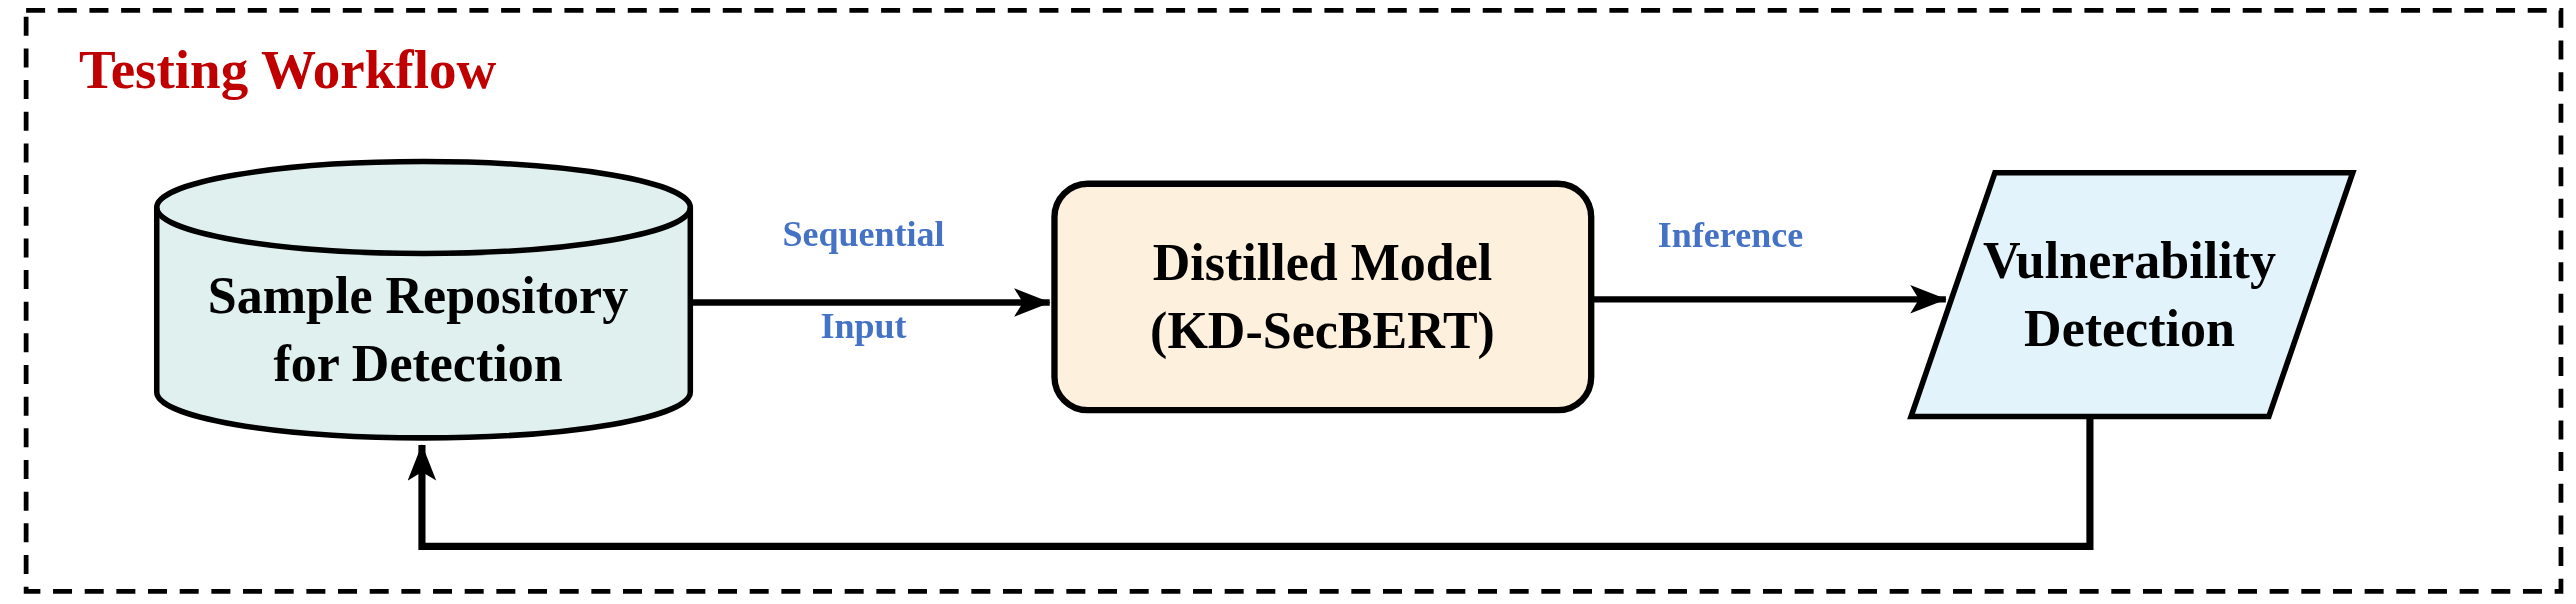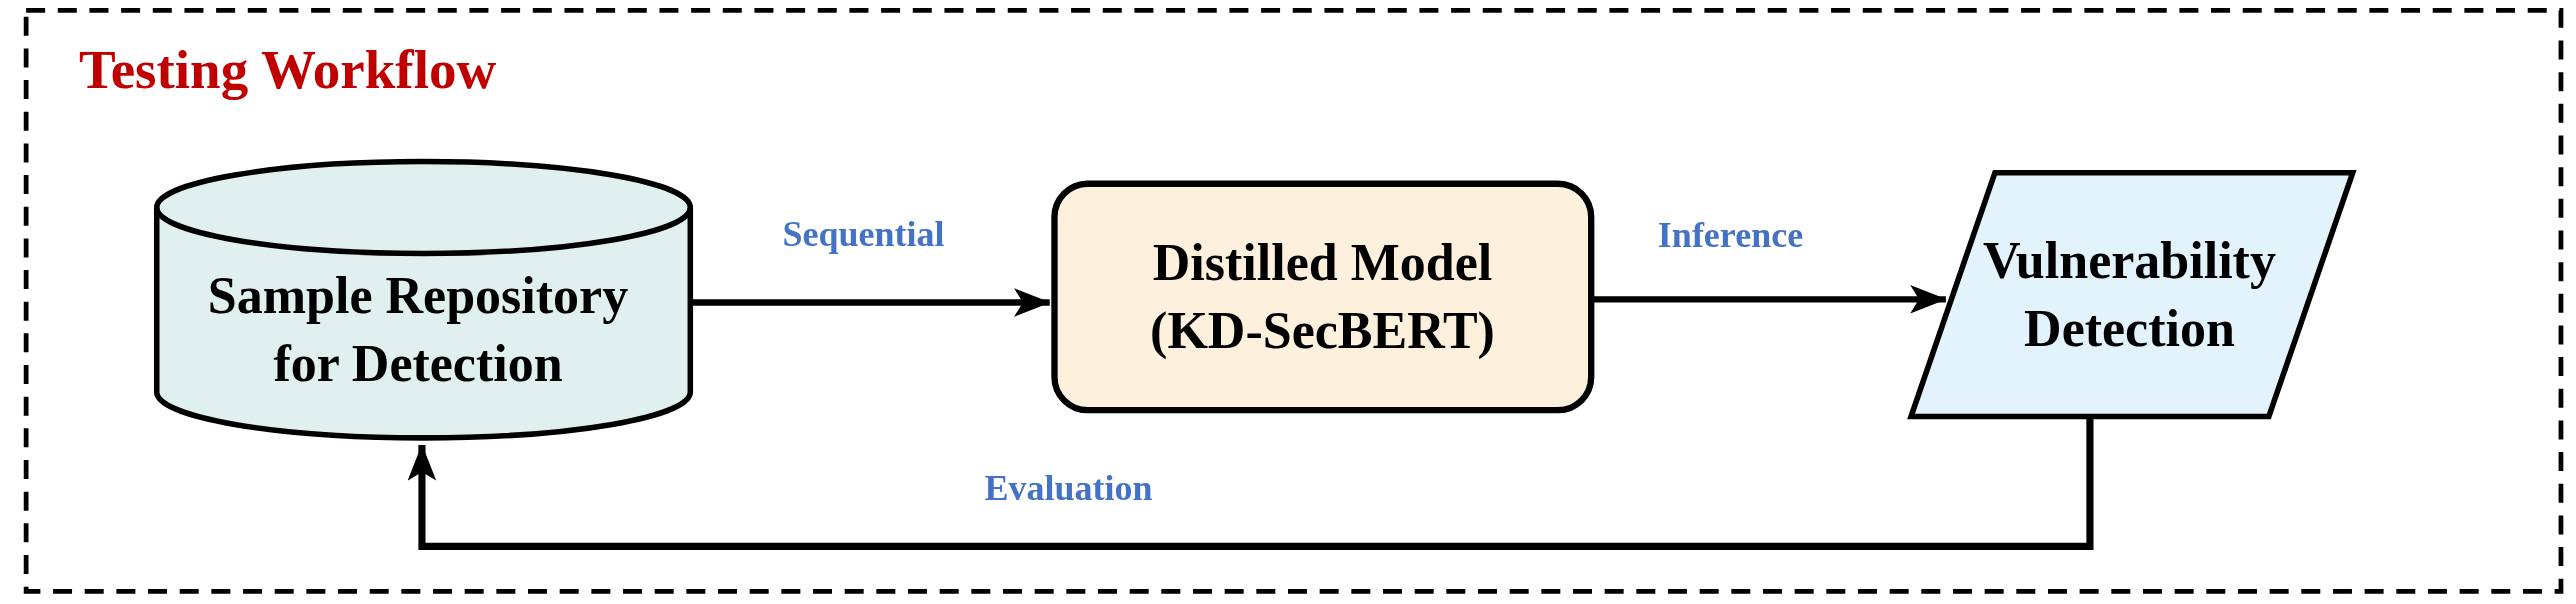--- a/index.html
+++ b/index.html
@@ -103,20 +103,20 @@
     <span>(KD-SecBERT)</span>
   </div>
 
   <div class="txt node-label detect-label">
     <span>Vulnerability</span>
     <span>Detection</span>
   </div>
 
   <div class="txt edge-label seq-label">
     <div>Sequential</div>
+    <div>Input</div>
   </div>
 
   <div class="txt edge-label inf-label">Inference</div>
 
-  <div class="txt edge-label eval-label">Evaluation</div>
 
 </div>
 
 
 </body></html>

